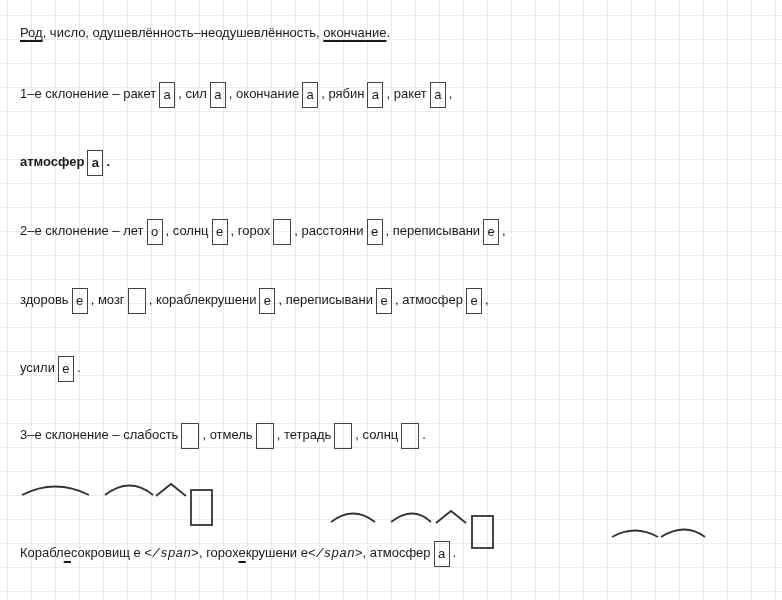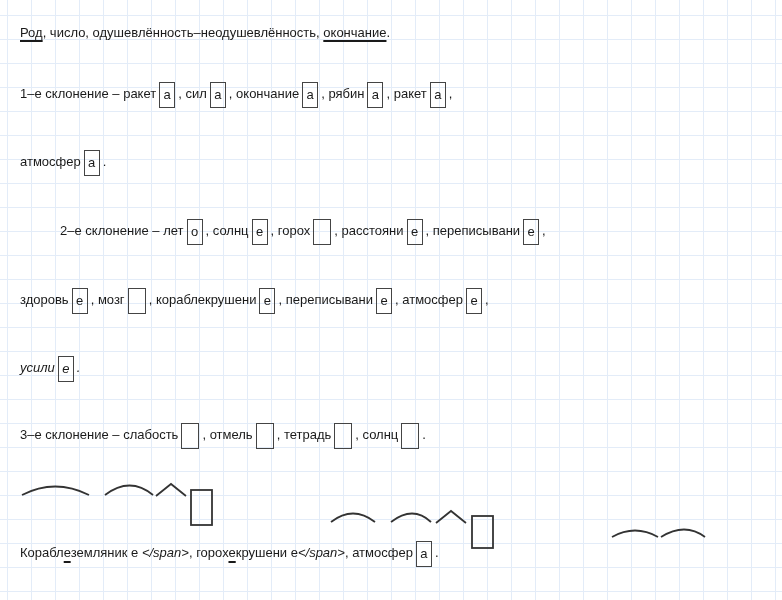--- a/index.html
+++ b/index.html
@@ -16,57 +16,57 @@
   }
   .line { position:absolute; left:20px; font-size:13px; white-space:nowrap; line-height:26px; }
   .u { text-decoration:underline; text-decoration-thickness:2px; text-underline-offset:3px; }
   .b { font-weight:normal; }
   .box {
     display:inline-block; min-width:16px; height:26px; line-height:24px;
     border:1.5px solid #444; box-sizing:border-box; text-align:center;
     padding:0 2px; margin:0 3px; vertical-align:middle;
   }
   .box.empty { width:18px; }
-  .math { font-family:Liberation Sans, sans-serif; font-style:italic; }
+  .math { font-family:Liberation Mono, monospace; font-style:italic; }
   .ue { text-decoration:underline; text-decoration-thickness:2px; text-underline-offset:4px; }
   svg.marks { position:absolute; left:0; top:0; pointer-events:none; }
 </style>
 </head>
 <body>
 
 <div class="line" style="top:20px;">
   <span class="u">Род</span><span>, число, одушевлённость–неодушевлённость, </span><span class="u">окончание</span><span>.</span>
 </div>
 
 <div class="line" style="top:81px;">
   <span class="b">1–е склонение</span><span> – </span><span>ракет</span><span class="box">а</span><span>,</span>
   <span>сил</span><span class="box">а</span><span>,</span>
   <span>окончание</span><span class="box">а</span><span>,</span>
   <span>рябин</span><span class="box">а</span><span>,</span>
   <span>ракет</span><span class="box">а</span><span>,</span>
 </div>
-<div class="line" style="top:149px;">
+<div class="line" style="top:149px;font-weight:bold;">
   <span>атмосфер</span><span class="box">а</span><span>.</span>
 </div>
 
-<div class="line" style="top:218px;margin-left:40px;">
+<div class="line" style="top:218px;">
   <span class="b">2–е склонение</span><span> – </span><span>лет</span><span class="box">о</span><span>,</span>
   <span>солнц</span><span class="box">е</span><span>,</span>
   <span>горох</span><span class="box empty"></span><span>,</span>
   <span>расстояни</span><span class="box">е</span><span>,</span>
   <span>переписывани</span><span class="box">е</span><span>,</span>
 </div>
 <div class="line" style="top:287px;">
   <span>здоровь</span><span class="box">е</span><span>,</span>
   <span>мозг</span><span class="box empty"></span><span>,</span>
   <span>кораблекрушени</span><span class="box">е</span><span>,</span>
   <span>переписывани</span><span class="box">е</span><span>,</span>
   <span>атмосфер</span><span class="box">е</span><span>,</span>
 </div>
-<div class="line" style="top:355px;font-style:italic;">
+<div class="line" style="top:355px;">
   <span>усили</span><span class="box">е</span><span>.</span>
 </div>
 
 <div class="line" style="top:422px;">
   <span class="b">3–е склонение</span><span> – </span><span>слабость</span><span class="box empty"></span><span>,</span>
   <span>отмель</span><span class="box empty"></span><span>,</span>
   <span>тетрадь</span><span class="box empty"></span><span>,</span>
   <span>солнц</span><span class="box empty"></span><span>.</span>
 </div>
 
@@ -82,14 +82,14 @@
     <path d="M391 522 Q413 505 431 522"></path>
     <path d="M436 523 L451 511 L466 523"></path>
     <rect x="472" y="516" width="21" height="32"></rect>
 
     <path d="M612 537 Q635 524 658 537"></path>
     <path d="M661 537 Q685 522 705 537"></path>
   </g>
 </svg>
 
 <div class="line" style="top:540px;">
-  <span>Корабл</span><span class="ue">е</span><span>земляник</span><span> е </span><span class="math">&lt;/span&gt;</span><span>, </span><span>горох</span><span class="ue">е</span><span>крушени</span><span> е</span><span class="math">&lt;/span&gt;</span><span>, </span><span>атмосфер</span><span class="box">а</span><span>.</span>
+  <span>Корабл</span><span class="ue">е</span><span>сокровищ</span><span> е </span><span class="math">&lt;/span&gt;</span><span>, </span><span>горох</span><span class="ue">е</span><span>крушени</span><span> е</span><span class="math">&lt;/span&gt;</span><span>, </span><span>атмосфер</span><span class="box">а</span><span>.</span>
 </div>
 
 </body></html>

